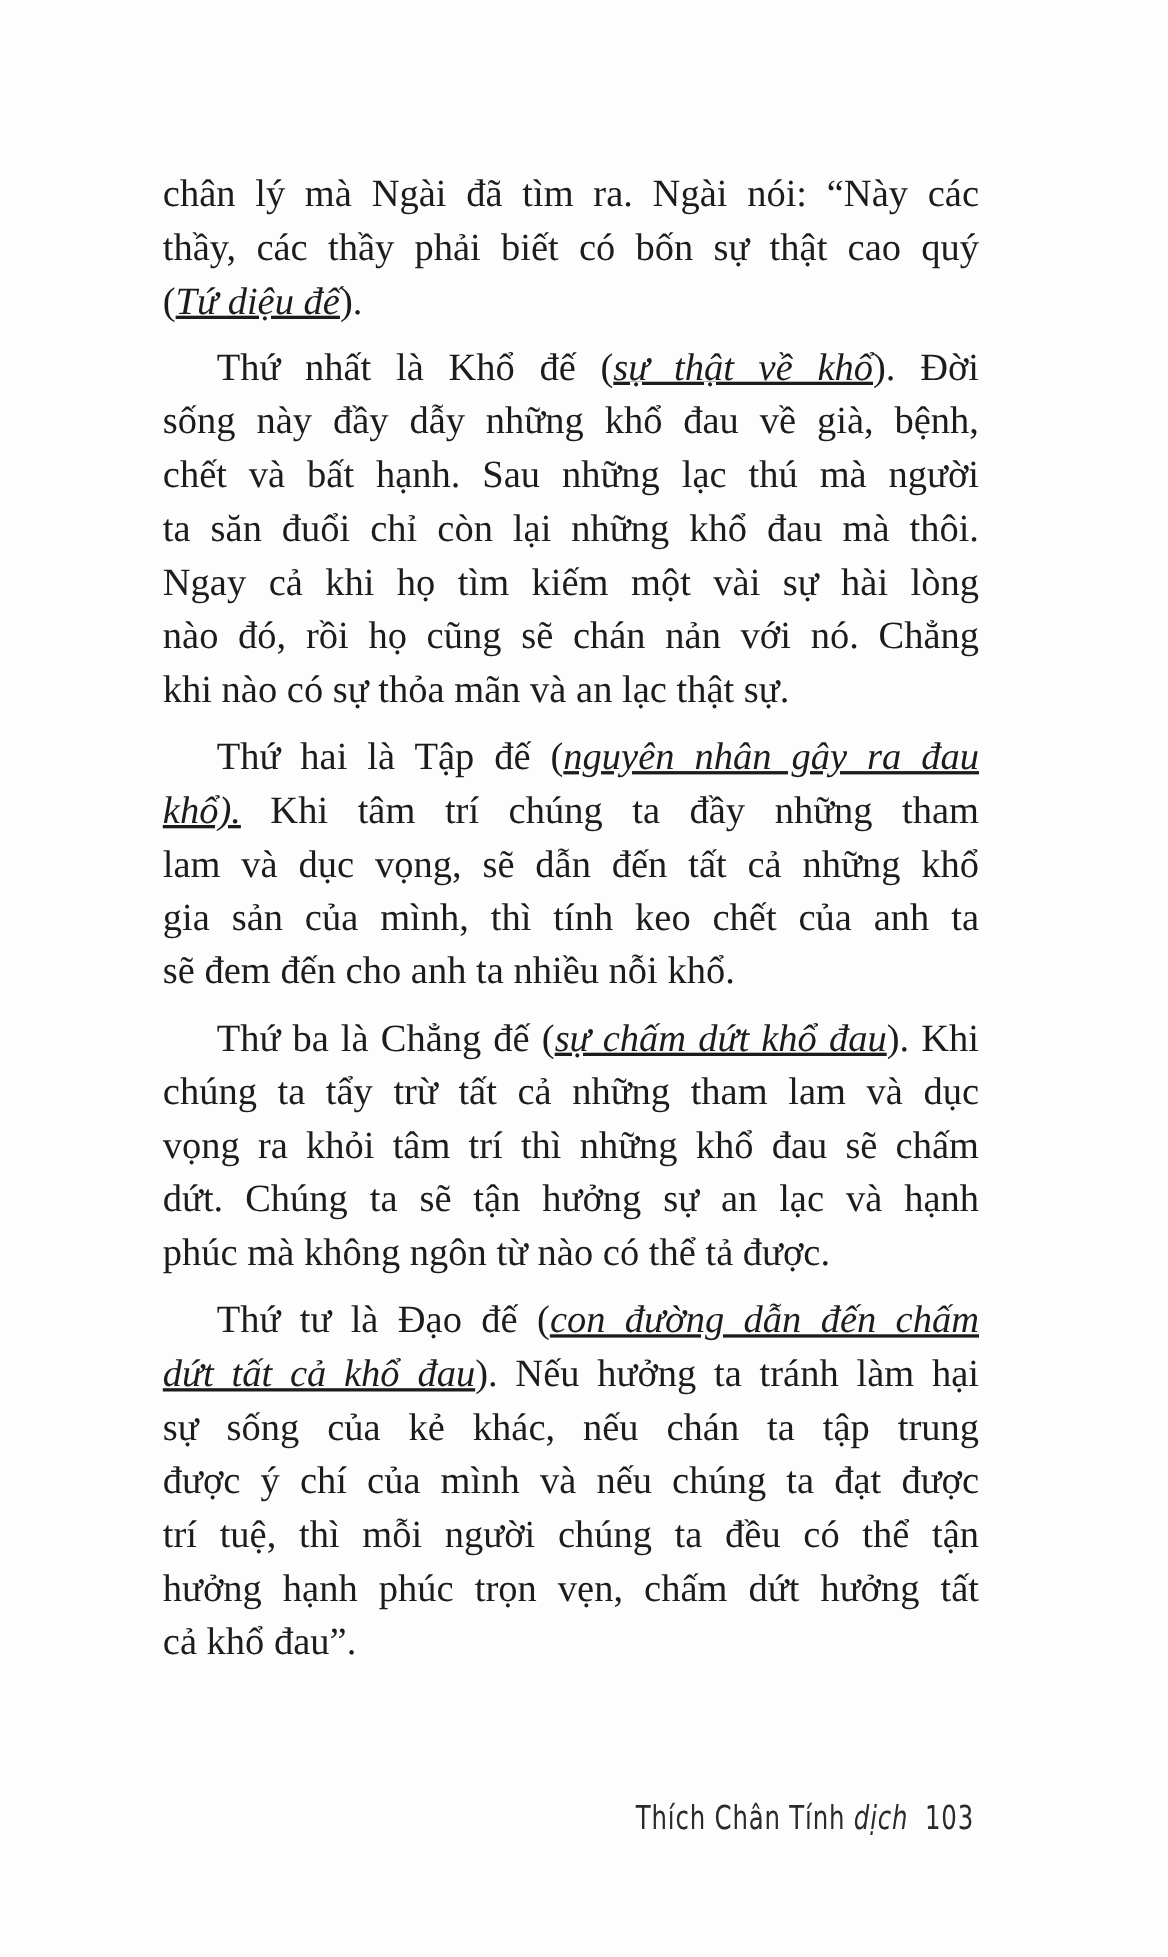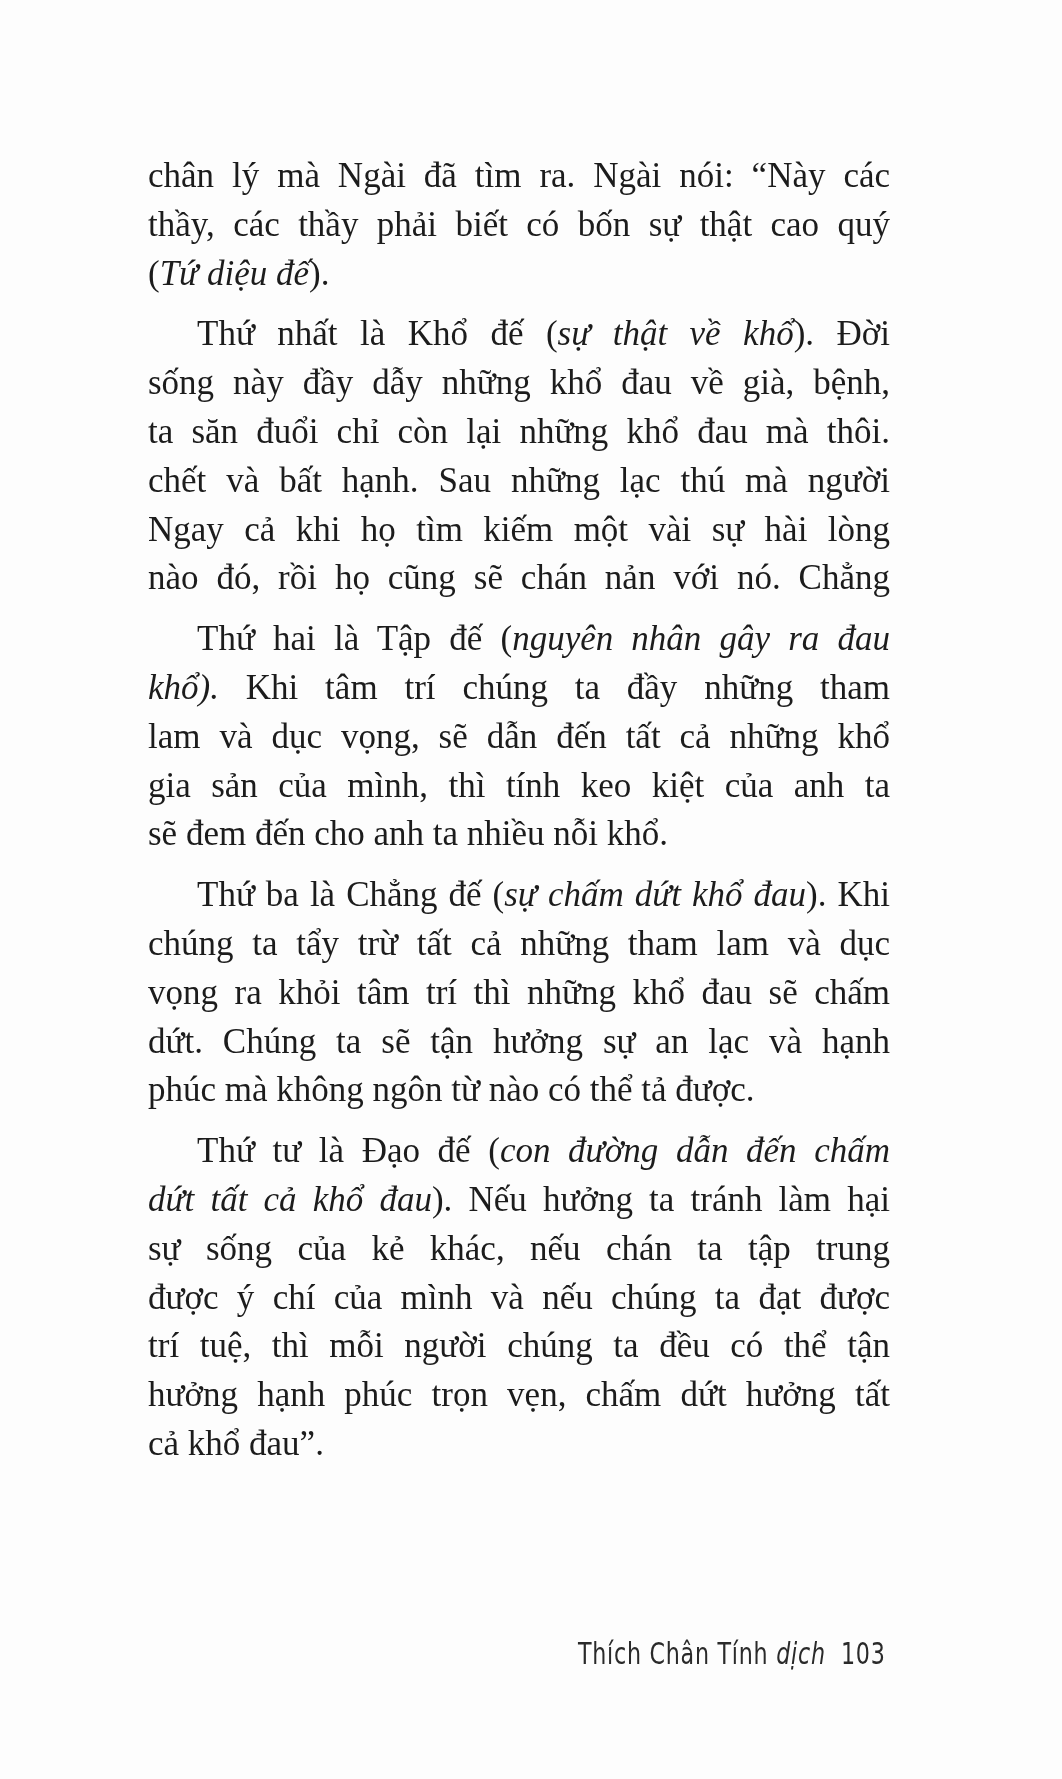--- a/index.html
+++ b/index.html
@@ -36,20 +36,21 @@
   }
   .line.last {
     text-align: left;
     text-align-last: left;
   }
   .line.indent {
     padding-left: 49px;
   }
   .line .it {
     font-style: italic;
+    text-decoration: underline;
   }
   .footer {
     position: absolute;
     left: 578px;
     top: 1634px;
     width: 312px;
     height: 40px;
     font-family: "DejaVu Sans", sans-serif;
     font-weight: normal;
     font-size: 30px;
@@ -69,30 +70,31 @@
 
 <div class="page-body" id="page-body">
     <div class="para">
       <span class="line"><span>chân lý mà Ngài đã tìm ra. Ngài nói: “Này các</span></span>
       <span class="line"><span>thầy, các thầy phải biết có bốn sự thật cao quý</span></span>
       <span class="line last"><span>(</span><span class="it">Tứ diệu đế</span><span>).</span></span>
     </div>
     <div class="para">
       <span class="line indent"><span>Thứ nhất là Khổ đế (</span><span class="it">sự thật về khổ</span><span>). Đời</span></span>
       <span class="line"><span>sống này đầy dẫy những khổ đau về già, bệnh,</span></span>
+      <span class="line"><span>chết và bất hạnh. Sau những lạc thú mà người</span></span>
       <span class="line"><span>ta săn đuổi chỉ còn lại những khổ đau mà thôi.</span></span>
-      <span class="line"><span>chết và bất hạnh. Sau những lạc thú mà người</span></span>
       <span class="line"><span>Ngay cả khi họ tìm kiếm một vài sự hài lòng</span></span>
       <span class="line"><span>nào đó, rồi họ cũng sẽ chán nản với nó. Chẳng</span></span>
+      <span class="line last"><span>khi nào có sự thỏa mãn và an lạc thật sự.</span></span>
     </div>
     <div class="para">
       <span class="line indent"><span>Thứ hai là Tập đế (</span><span class="it">nguyên nhân gây ra đau</span></span>
       <span class="line"><span class="it">khổ).</span><span> Khi tâm trí chúng ta đầy những tham</span></span>
       <span class="line"><span>lam và dục vọng, sẽ dẫn đến tất cả những khổ</span></span>
-      <span class="line"><span>gia sản của mình, thì tính keo kiệt của anh ta</span></span>
+      <span class="line"><span>gia sản của mình, thì tính keo chết của anh ta</span></span>
       <span class="line last"><span>sẽ đem đến cho anh ta nhiều nỗi khổ.</span></span>
     </div>
     <div class="para">
       <span class="line indent"><span>Thứ ba là Chẳng đế (</span><span class="it">sự chấm dứt khổ đau</span><span>). Khi</span></span>
       <span class="line"><span>chúng ta tẩy trừ tất cả những tham lam và dục</span></span>
       <span class="line"><span>vọng ra khỏi tâm trí thì những khổ đau sẽ chấm</span></span>
       <span class="line"><span>dứt. Chúng ta sẽ tận hưởng sự an lạc và hạnh</span></span>
       <span class="line last"><span>phúc mà không ngôn từ nào có thể tả được.</span></span>
     </div>
     <div class="para">

